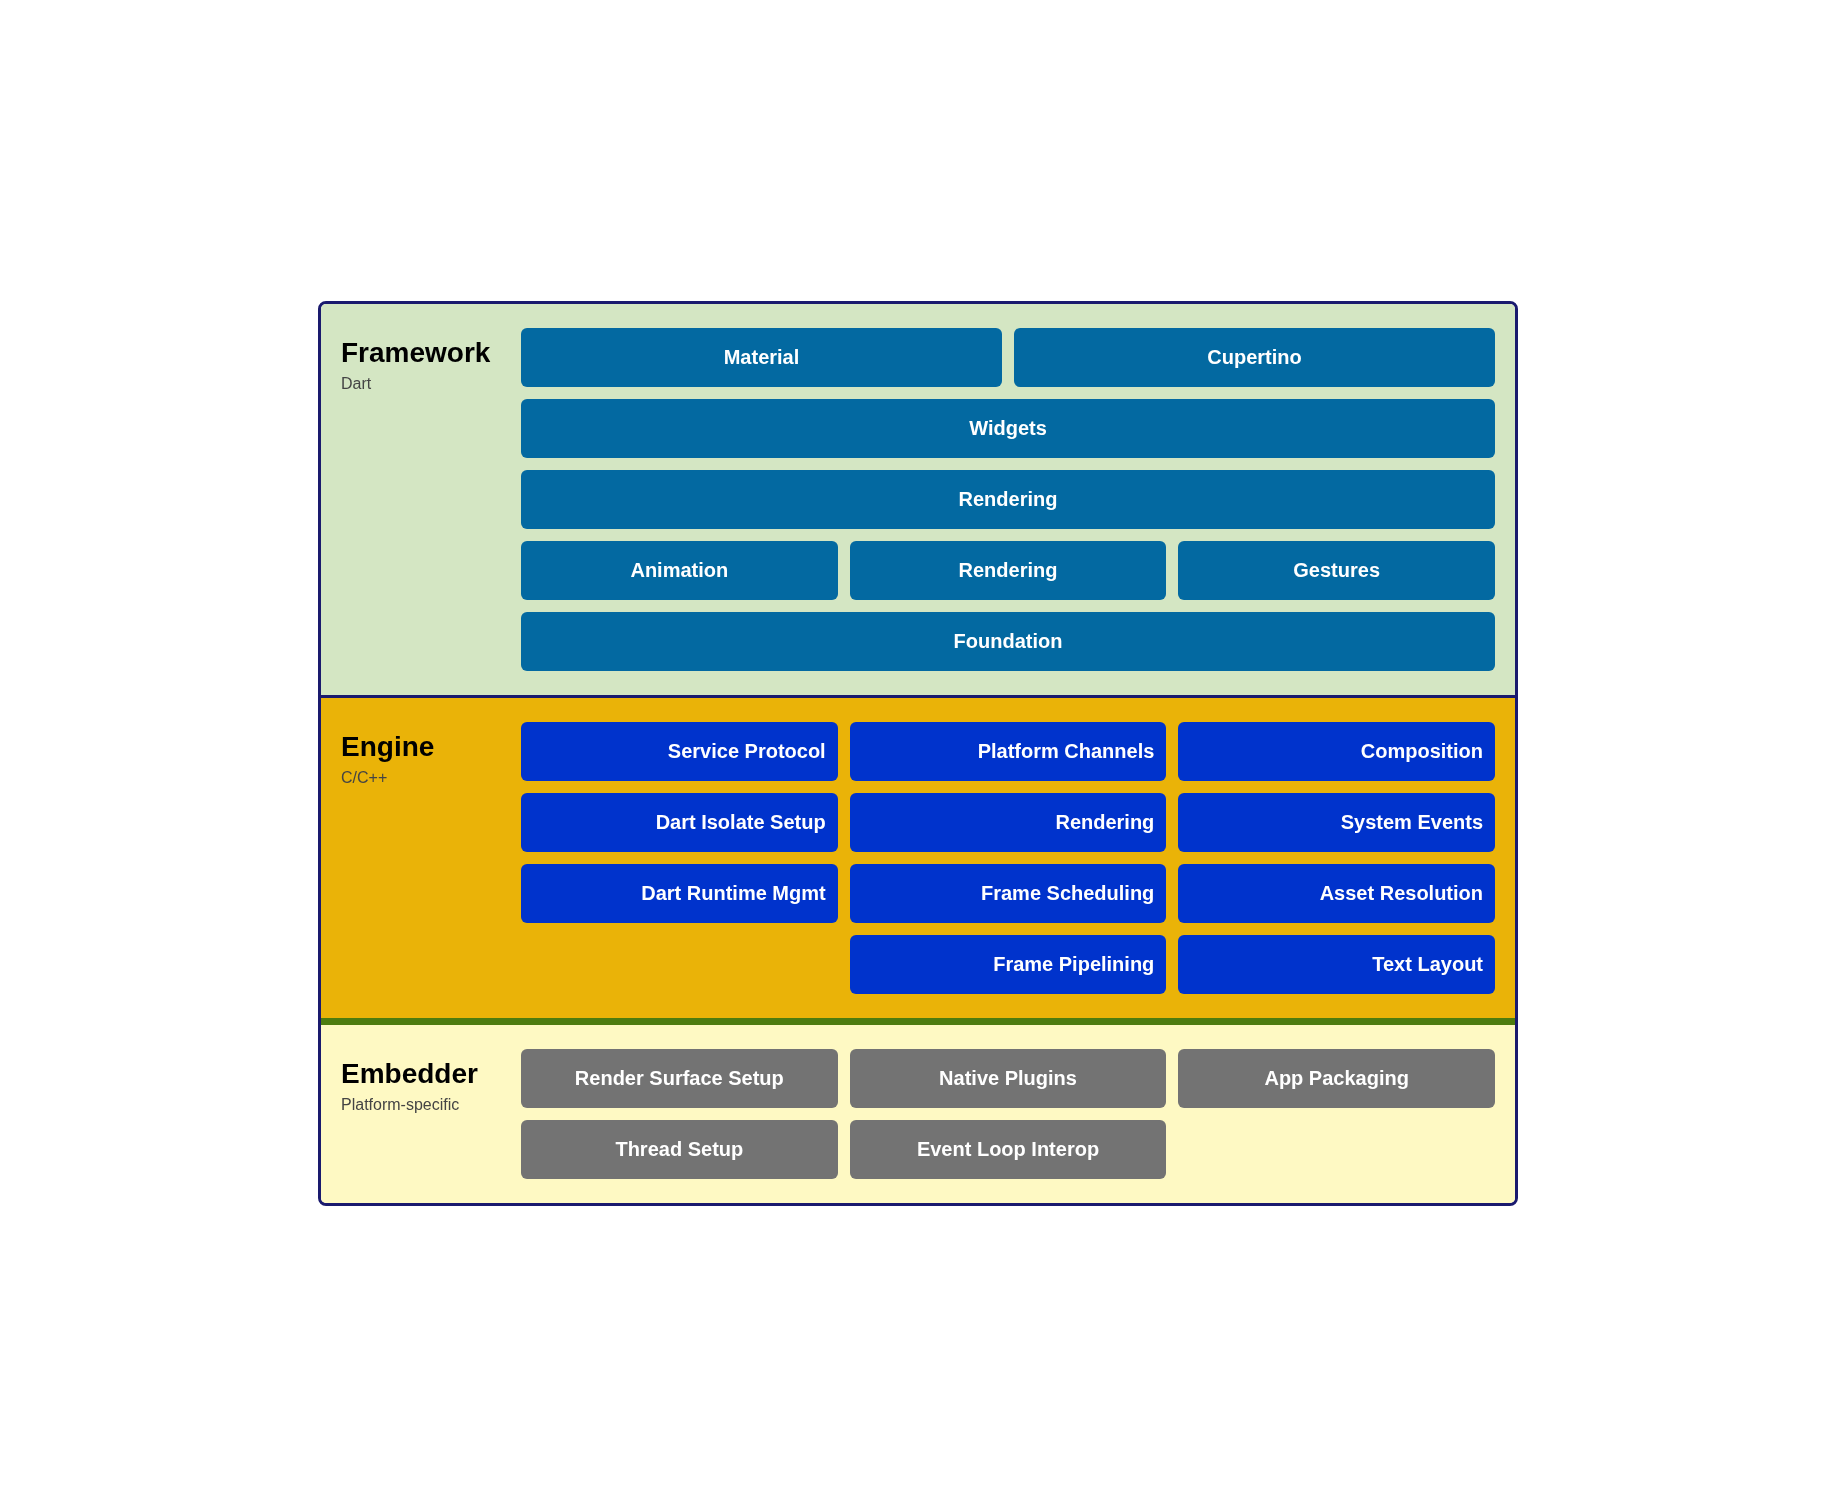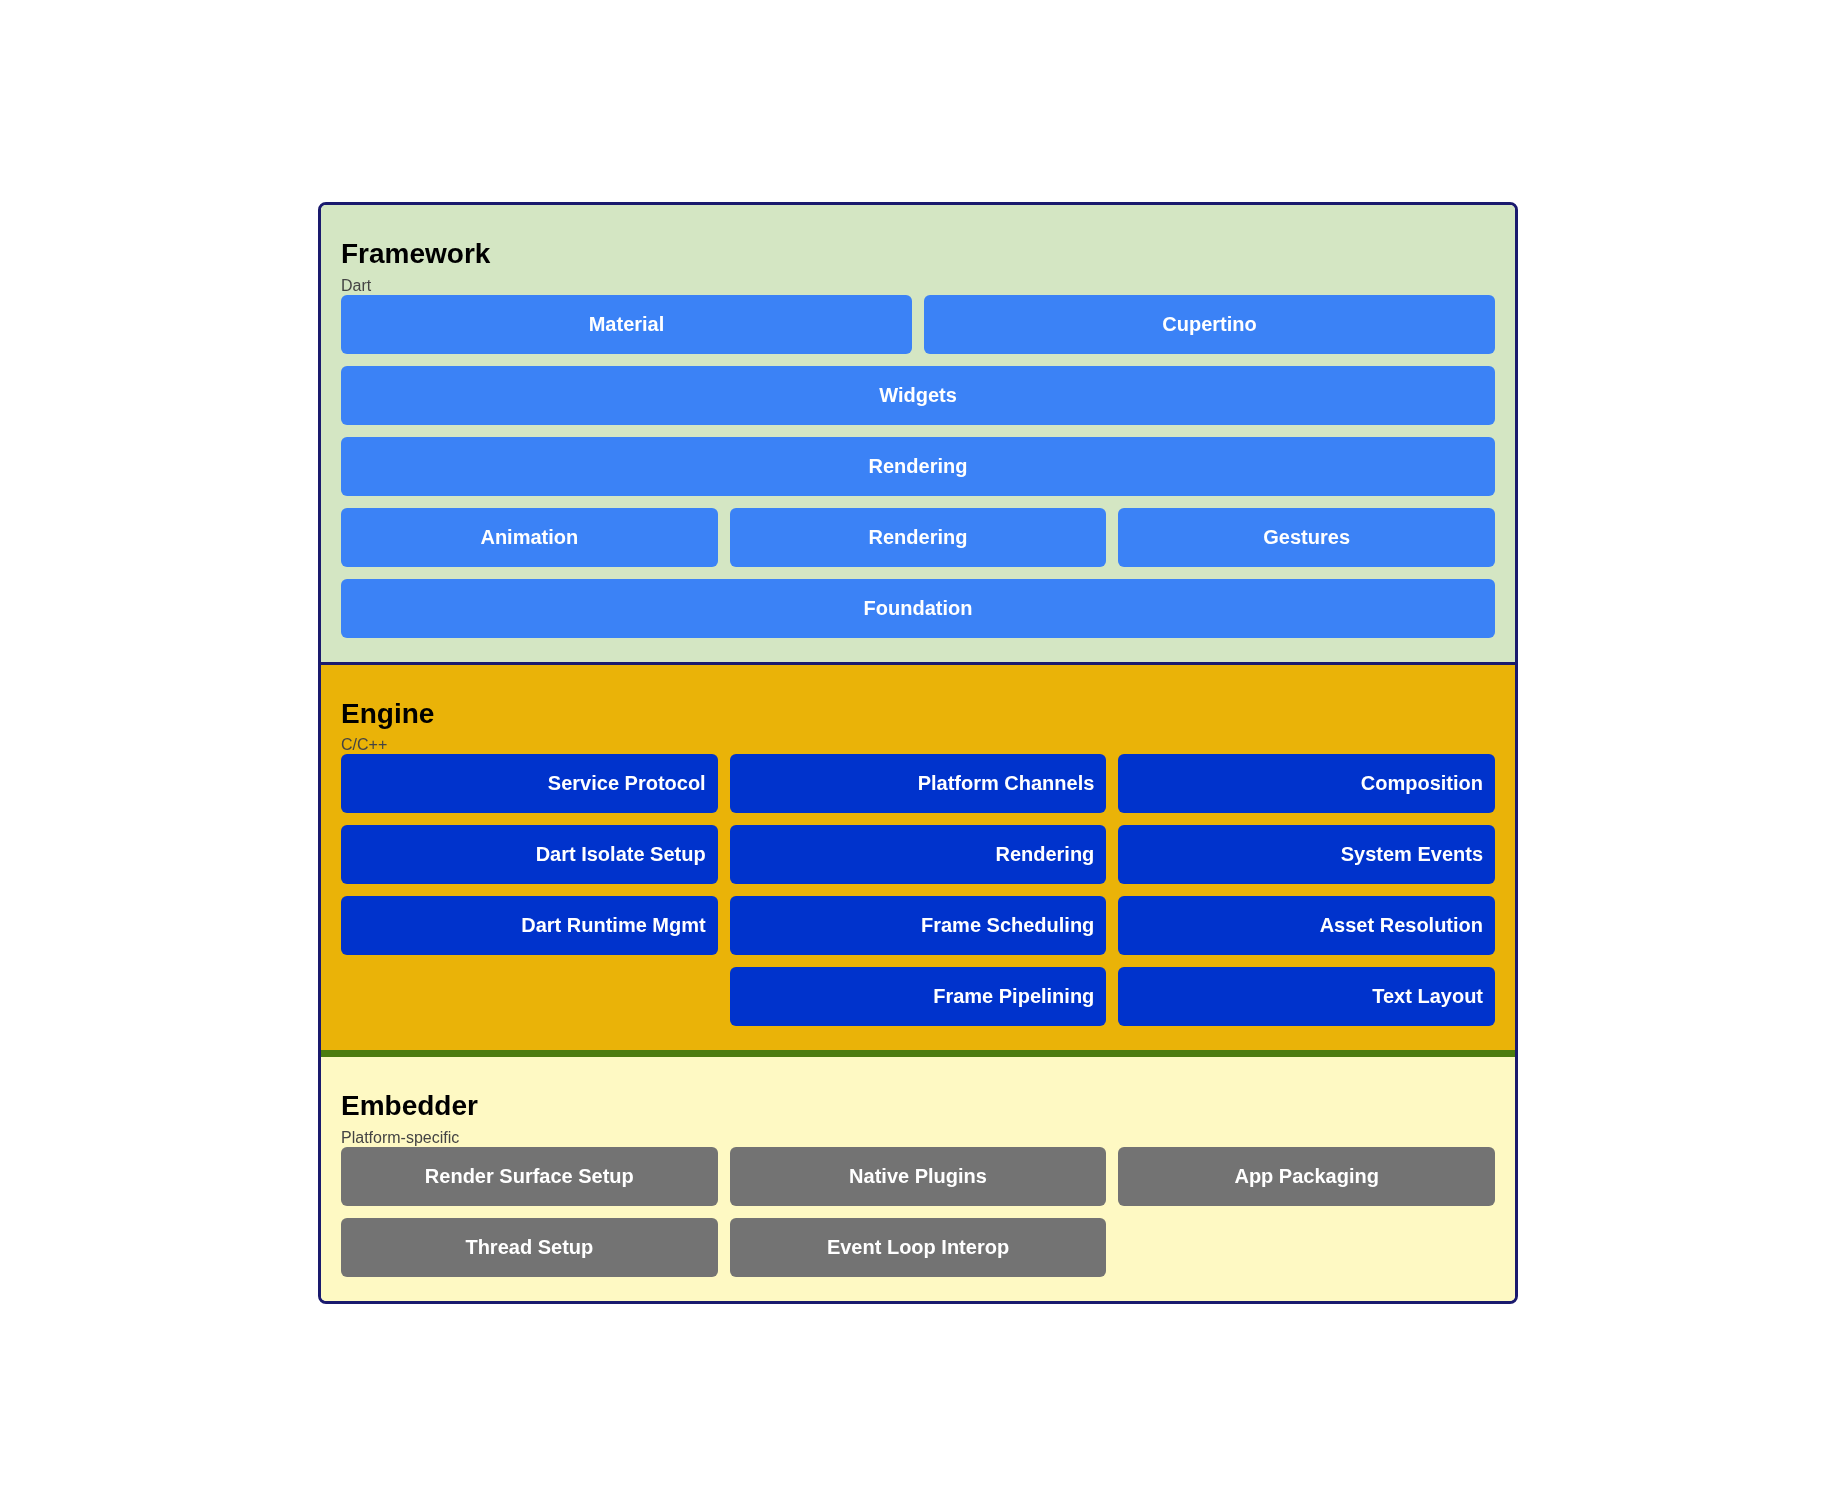--- a/index.html
+++ b/index.html
@@ -23,21 +23,21 @@
       display: flex;
       flex-direction: column;
       gap: 0;
       border: 3px solid #1a1a6e;
       border-radius: 8px;
       overflow: hidden;
     }
 
     .layer {
       display: flex;
-      flex-direction: column;
+      flex-direction: row;
       padding: 24px 20px;
       gap: 0;
     }
 
     .layer-label {
       width: 180px;
       min-width: 180px;
       display: flex;
       flex-direction: column;
       justify-content: flex-start;
@@ -83,21 +83,21 @@
       cursor: default;
     }
 
     
     .framework-layer {
       background-color: #d4e6c3;
       border-bottom: 3px solid #1a1a6e;
     }
 
     .block-green {
-      background-color: #3b82f6;
+      background-color: #0369a1;
       text-align: center;
     }
 
     
     .engine-layer {
       background-color: #eab308;
       border-bottom: 7px solid #4d7c0f;
     }
 
     .block-blue {

